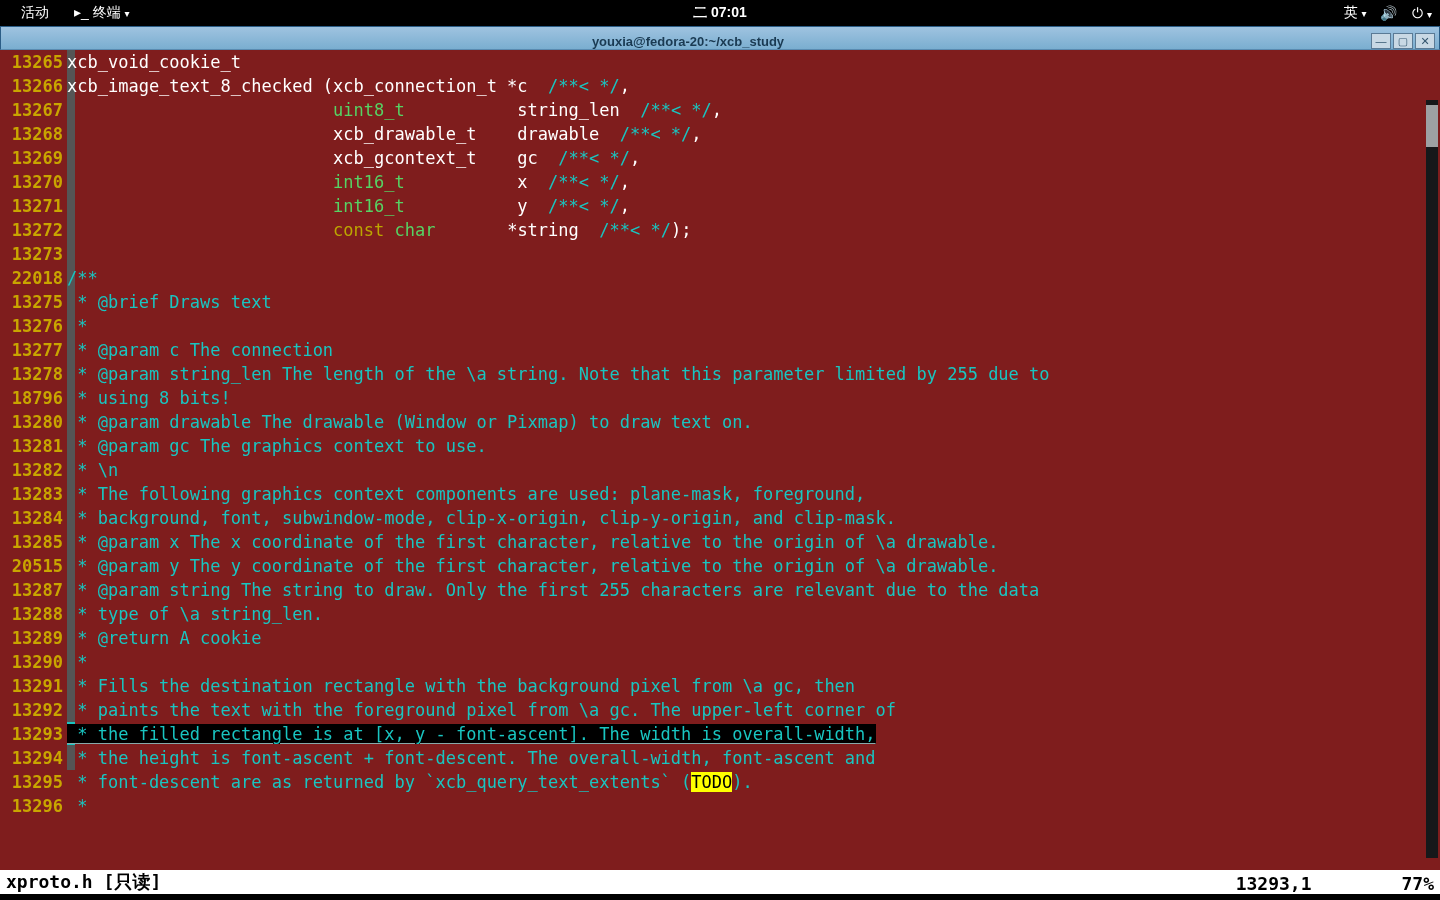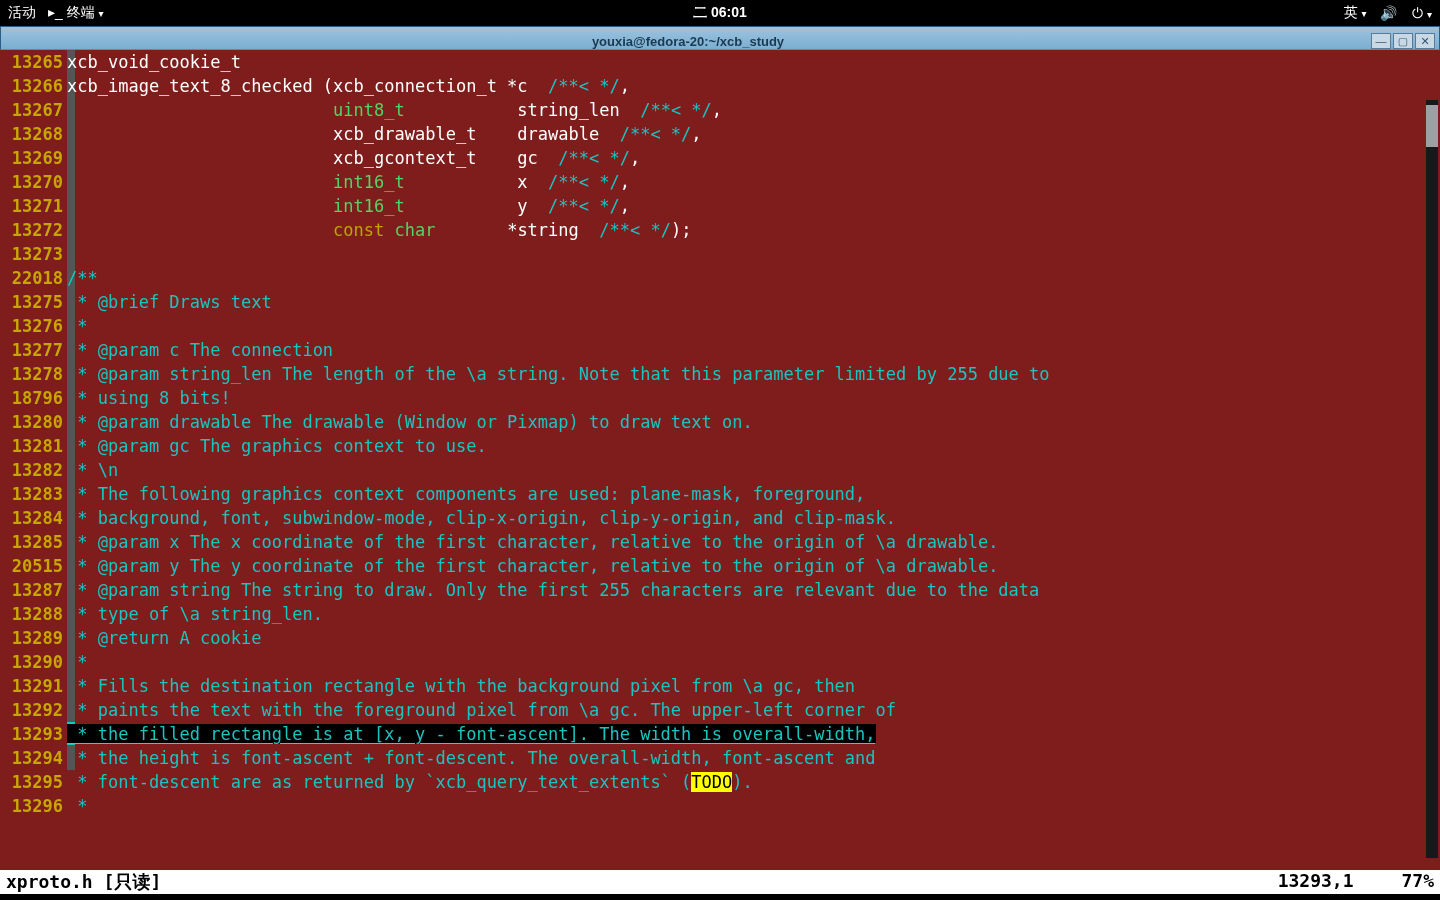--- a/index.html
+++ b/index.html
@@ -17,21 +17,21 @@
   background: #000;
   color: #fff;
   display: flex;
   align-items: center;
   padding: 0 8px;
   font-family: sans-serif;
   font-size: 14px;
   position: relative;
 }
 .topbar-left { display: flex; gap: 12px; align-items: center; }
-.topbar-item { color: #fff; }
+.topbar-item { color: #fff; margin-left: 13px; }
 .topbar-center {
   position: absolute;
   left: 50%;
   transform: translateX(-50%);
   font-weight: bold;
 }
 .topbar-right { margin-left: auto; display: flex; gap: 14px; align-items: center; }
 .titlebar {
   height: 24px;
   background: linear-gradient(#9fc3e0, #7aaed0);
@@ -122,43 +122,43 @@
   background: #000;
   text-decoration: underline;
   text-decoration-color: #8aa;
   text-underline-offset: 3px;
 }
 .statusbar {
   height: 24px;
   background: #fff;
   color: #000;
   display: flex;
-  align-items: flex-start;
+  align-items: flex-end;
   font-weight: bold;
   padding: 0 6px;
   font-size: 18px;
 }
 .status-file { }
-.status-pos { margin-left: auto; margin-right: 48px; }
+.status-pos { margin-left: auto; margin-right: 90px; }
 .status-pct { }
 .dropdown-arrow::after { content: " ▾"; font-size: 10px; }
 .tri { font-size: 10px; }
 </style>
 </head>
 <body>
 
 <div class="topbar">
   <div class="topbar-left">
     <span class="topbar-item">活动</span>
     <span class="topbar-item dropdown-arrow">
       <span>▸_</span>
       <span>终端</span>
     </span>
   </div>
-  <div class="topbar-center">二 06:01</div>
+  <div class="topbar-center">二 07:01</div>
   <div class="topbar-right">
     <span><span>英</span> <span class="tri">▾</span></span>
     <span>🔊</span>
     <span>⏻ <span class="tri">▾</span></span>
   </div>
 </div>
 
 <div class="titlebar">
   <span class="titlebar-title">youxia@fedora-20:~/xcb_study</span>
   <div class="win-btns">

